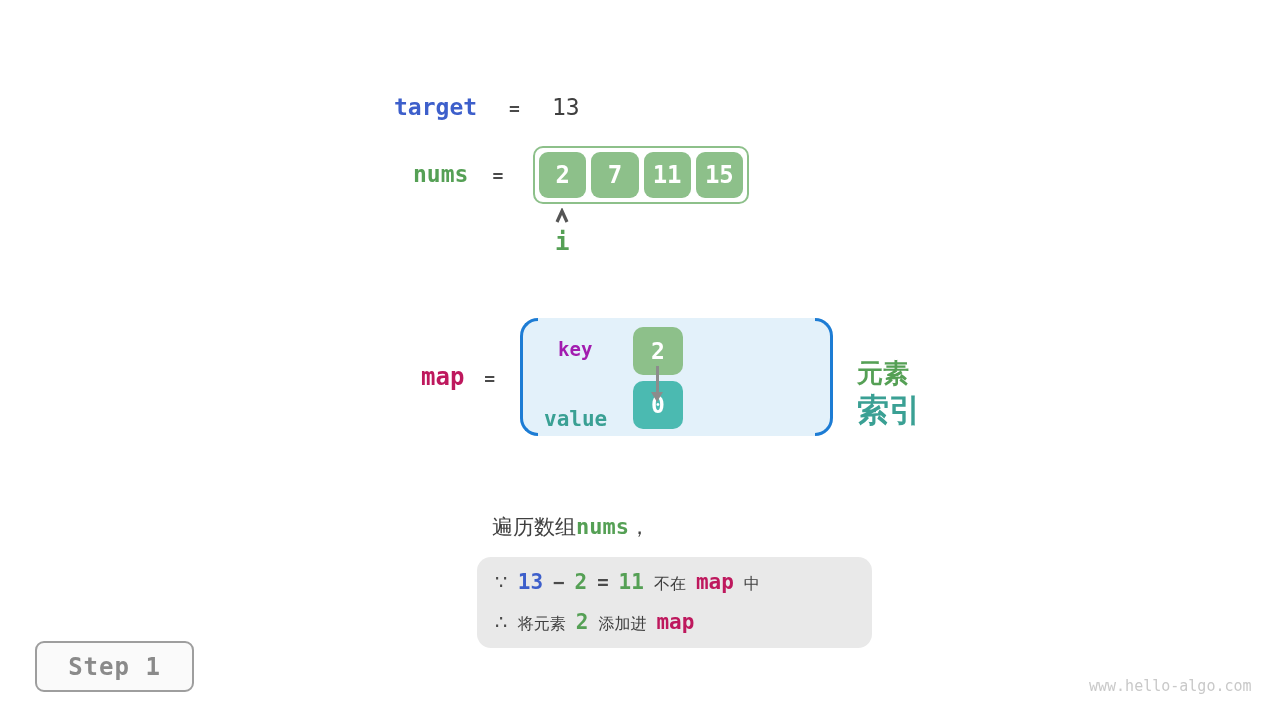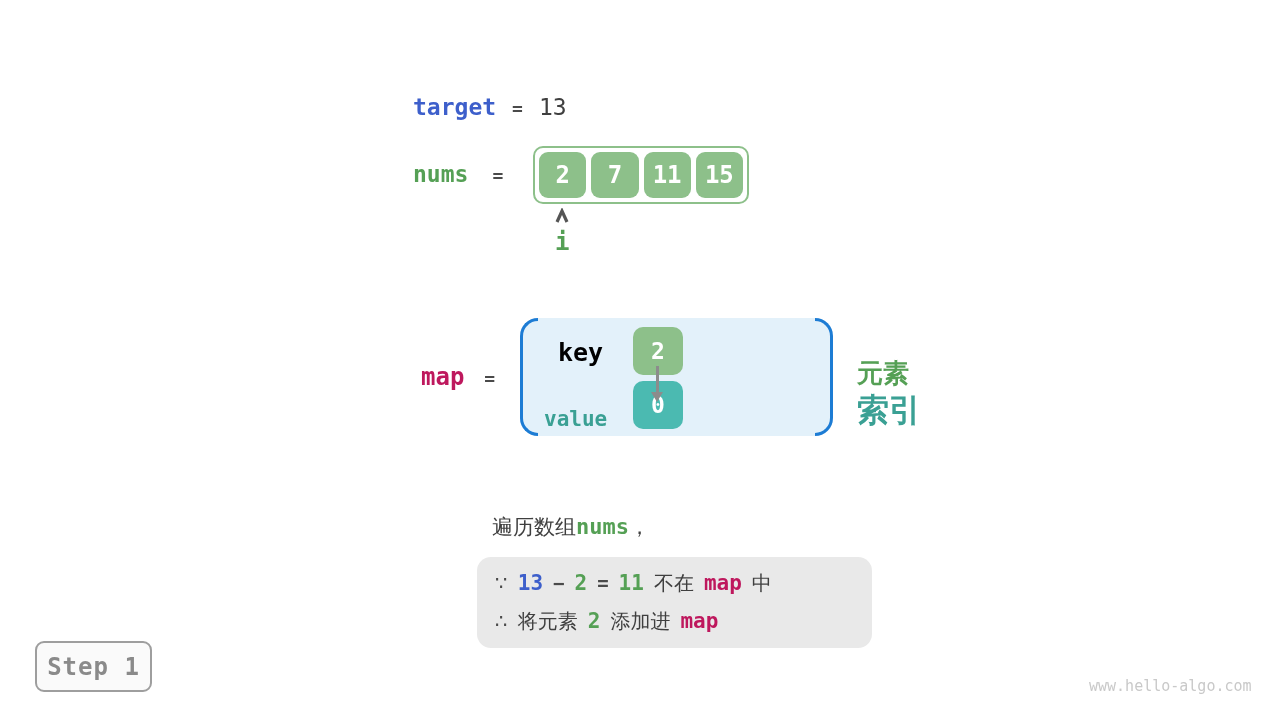--- a/index.html
+++ b/index.html
@@ -11,21 +11,21 @@
   .mono   { font-family:"DejaVu Sans Mono", monospace; }
   .sans   { font-family:"DejaVu Sans", "Liberation Sans", sans-serif; }
   .royal  { color:#3D5FCB; }
   .sky    { color:#be185d; }
   .green  { color:#55A055; }
 
   .abs { position:absolute; }
   .row { display:flex; align-items:baseline; }
 
   
-  .target-row { left:413px; top:94px; gap:16px; }
+  .target-row { left:394px; top:94px; gap:32px; }
   .kw  { font-size:23px; font-weight:bold; }
   .eq  { font-size:18px; font-weight:bold; color:#4A4A4A; }
   .val { font-size:23px; color:#3F3F3F; }
 
   
   .nums-label-row { left:413px; top:161px; gap:24px; }
   .array-box {
     left:533px; top:146px; width:216px; height:58px;
     border:2px solid #8DC08A; border-radius:10px; background:#fff;
     display:flex; gap:5px; padding:4px;
@@ -45,21 +45,21 @@
   .map-container {
     left:520px; top:318px; width:313px; height:118px;
     background:#E3F1FA; border-radius:18px;
   }
   .bracket {
     position:absolute; top:0; bottom:0; width:18px;
     border:3px solid #1D7CD4;
   }
   .bracket.left  { left:0;  border-right:none; border-radius:18px 0 0 18px; }
   .bracket.right { right:0; border-left:none;  border-radius:0 18px 18px 0; }
-  .map-key-label   { left:38px; top:20px;  font-size:25px; font-weight:bold; color:#000000; position:absolute; }
+  .map-key-label   { left:38px; top:20px;  font-size:19px; font-weight:bold; color:#a21caf; position:absolute; }
   .map-value-label { left:24px; top:89px;  font-size:21px; font-weight:bold; color:#3AA094; position:absolute; }
   .kv-box {
     position:absolute; width:50px; height:48px; border-radius:10px;
     color:#fff; font-size:23px; font-weight:bold;
     display:flex; align-items:center; justify-content:center;
   }
   .key-box   { left:113px; top:9px;  background:#8DC08A; }
   .value-box { left:113px; top:63px; background:#4BBAB1; z-index:1; }
   .kv-arrow  { position:absolute; left:136px; top:48px; width:3px; height:28px; background:#8C8C8C; z-index:2; }
   .kv-arrow:after {
@@ -75,28 +75,28 @@
   .caption-text { font-size:21px; color:#3F3F3F; }
   .caption-code { font-size:22px; font-weight:bold; color:#55A055; }
 
   
   .note-box {
     left:477px; top:557px; width:395px; height:91px;
     background:#E9E9E9; border-radius:14px;
     padding:13px 18px; display:flex; flex-direction:column; justify-content:space-between;
   }
   .note-line { display:flex; align-items:baseline; gap:10px; }
-  .note-text { font-size:20px; color:#3F3F3F; }
+  .note-text { font-size:16px; color:#3F3F3F; }
   .note-sym  { font-size:20px; color:#4A4A4A; }
   .note-op   { font-size:19px; font-weight:bold; color:#4A4A4A; }
   .note-code { font-size:21px; font-weight:bold; }
 
   
   .step-badge {
-    left:35px; top:641px; width:117px; height:51px;
+    left:35px; top:641px; width:159px; height:51px;
     background:#FAFAFA; border:2px solid #9E9E9E; border-radius:9px;
     display:flex; align-items:center; justify-content:center;
     font-size:24px; font-weight:bold; color:#8A8A8A; letter-spacing:1px;
   }
 
   .watermark { left:1077px; top:677px; font-size:15px; color:#C9C9C9;margin-left:12px; }
 </style>
 </head>
 <body>
 

